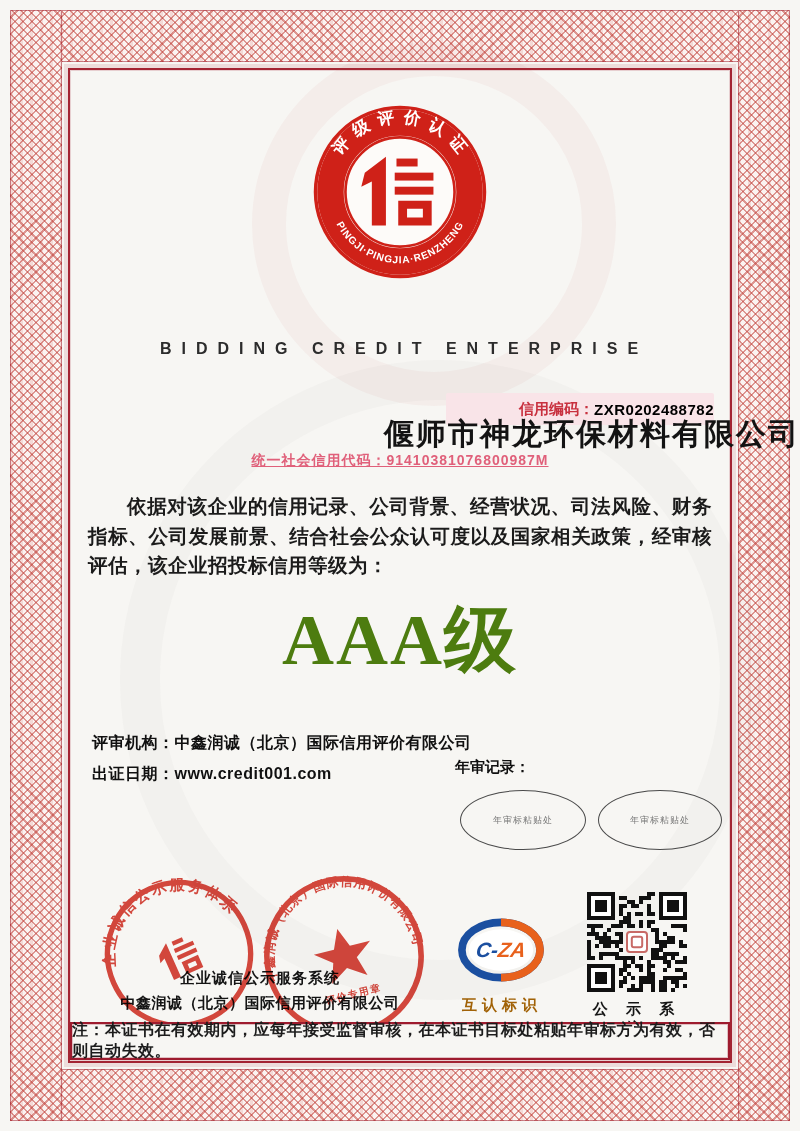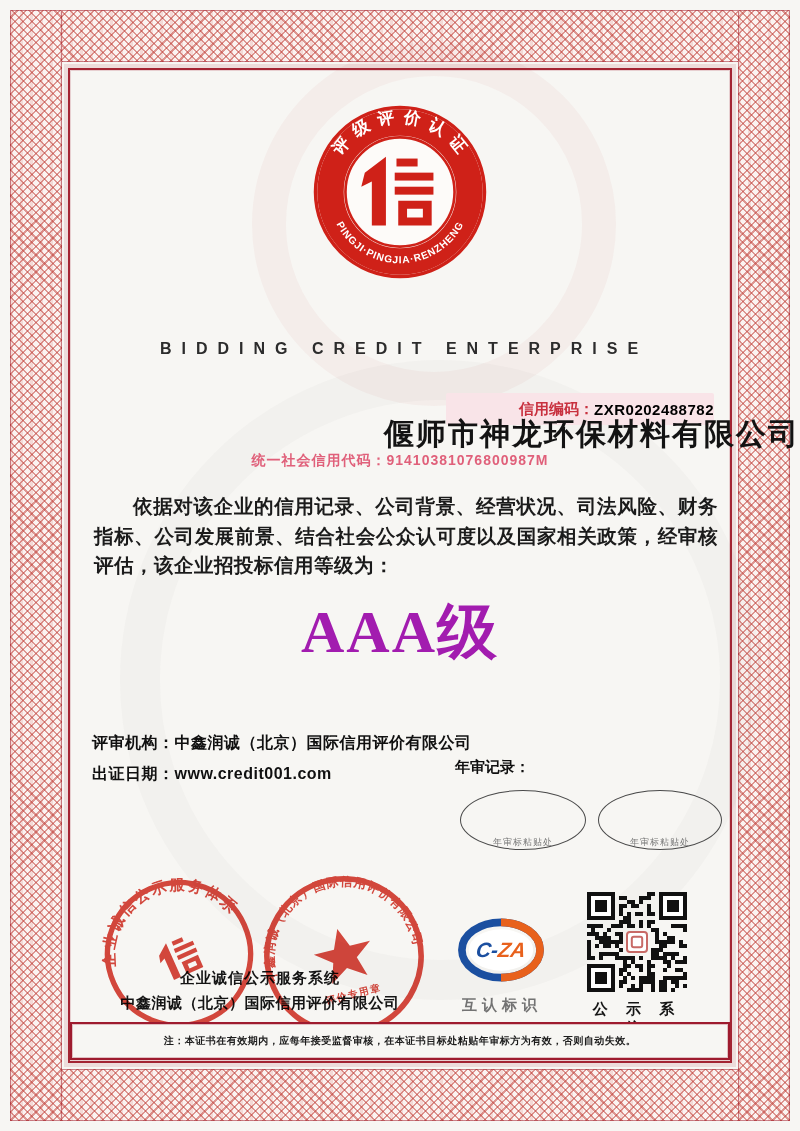--- a/index.html
+++ b/index.html
@@ -54,71 +54,71 @@
     margin-top:30px;
   }
   .code-badge .lbl{font-size:15px;font-weight:700;color:#c8313f;}
   .code-badge .val{font-size:15px;font-weight:700;color:#000000;letter-spacing:.5px;}
   .company{
     position:absolute;left:0;top:414px;width:100%;text-align:right;
     font-size:30px;font-weight:900;letter-spacing:2px;color:#131313;
   }
   .uscc{
     position:absolute;left:0;top:452px;width:100%;text-align:center;
-    font-size:14px;font-weight:700;color:#e0607a;letter-spacing:1px;
+    font-size:14px;font-weight:700;color:#e0607a;letter-spacing:1px;text-decoration:underline;
   }
   .statement{
     position:absolute;left:88px;top:492px;width:624px;
     font-size:19.5px;line-height:1.52;font-weight:700;color:#1b1b1b;
-    text-align:justify;text-indent:2em;letter-spacing:.5px;margin-left:6px;
+    text-align:justify;text-indent:2em;letter-spacing:.5px;
   }
   .grade{
     position:absolute;left:0;top:592px;width:100%;text-align:center;
-    font-family:"Liberation Serif",serif;font-size:60px;font-weight:900;
-    color:#a21caf;letter-spacing:2px;
+    font-family:"Liberation Serif",serif;font-size:72px;font-weight:900;
+    color:#4d7c0f;letter-spacing:2px;
   }
   
   .details{position:absolute;left:92px;top:733px;}
   .drow{font-size:16px;font-weight:800;color:#101010;margin-bottom:10px;letter-spacing:.5px;}
   .drow .dv{font-weight:800;}
   
   .review-label{
     position:absolute;left:455px;top:758px;font-size:15px;font-weight:800;color:#101010;
   }
   .slot{
     position:absolute;border:1.5px solid #4a4a4a;border-radius:50%;
-    display:flex;align-items:flex-end;justify-content:center;
+    display:flex;align-items:center;justify-content:center;
   }
   .slot.s1{left:460px;top:790px;width:124px;height:58px;}
   .slot.s2{left:598px;top:790px;width:122px;height:58px;}
   .slot span{font-size:9px;color:#777;letter-spacing:1px;}
   
   .org1{position:absolute;left:110px;top:969px;width:300px;text-align:center;
         font-size:15px;font-weight:800;color:#141414;letter-spacing:1px;}
   .org2{position:absolute;left:60px;top:994px;width:400px;text-align:center;
         font-size:15px;font-weight:800;color:#141414;letter-spacing:.5px;}
   
   .stamp{position:absolute;mix-blend-mode:multiply;opacity:.92;}
   .stamp.left{left:103px;top:878px;width:152px;height:152px;transform:rotate(-24deg);}
   .stamp.right{left:262px;top:874px;width:164px;height:164px;transform:rotate(-14deg);}
   
   .cza{position:absolute;left:455px;top:917px;width:92px;height:66px;}
   .cza-label{position:absolute;left:442px;top:996px;width:120px;text-align:center;
-             font-size:15px;font-weight:800;letter-spacing:5px;color:#737373;}
+             font-size:15px;font-weight:800;letter-spacing:5px;color:#a16207;}
   
   .qr{position:absolute;left:587px;top:892px;width:100px;height:100px;}
   .qr-label{position:absolute;left:577px;top:1000px;width:120px;text-align:center;
             font-size:15px;font-weight:800;letter-spacing:7px;color:#141414;}
   
   .note-box{
     position:absolute;left:70px;right:70px;top:1022px;height:34px;
     border:2px solid #9e1b2e;box-shadow:inset 0 0 0 1px rgba(158,27,46,.25);
     display:flex;align-items:center;justify-content:center;background:#f7f6f3;
   }
-  .note-box span{font-size:10px;font-weight:800;color:#1c1c1c;letter-spacing:.5px;}
+  .note-box span{font-size:16px;font-weight:800;color:#1c1c1c;letter-spacing:.5px;}
 </style>
 </head>
 <body>
 
 <div class="cert">
 
   <div class="frame t"></div>
   <div class="frame b"></div>
   <div class="frame l"></div>
   <div class="frame r"></div>

